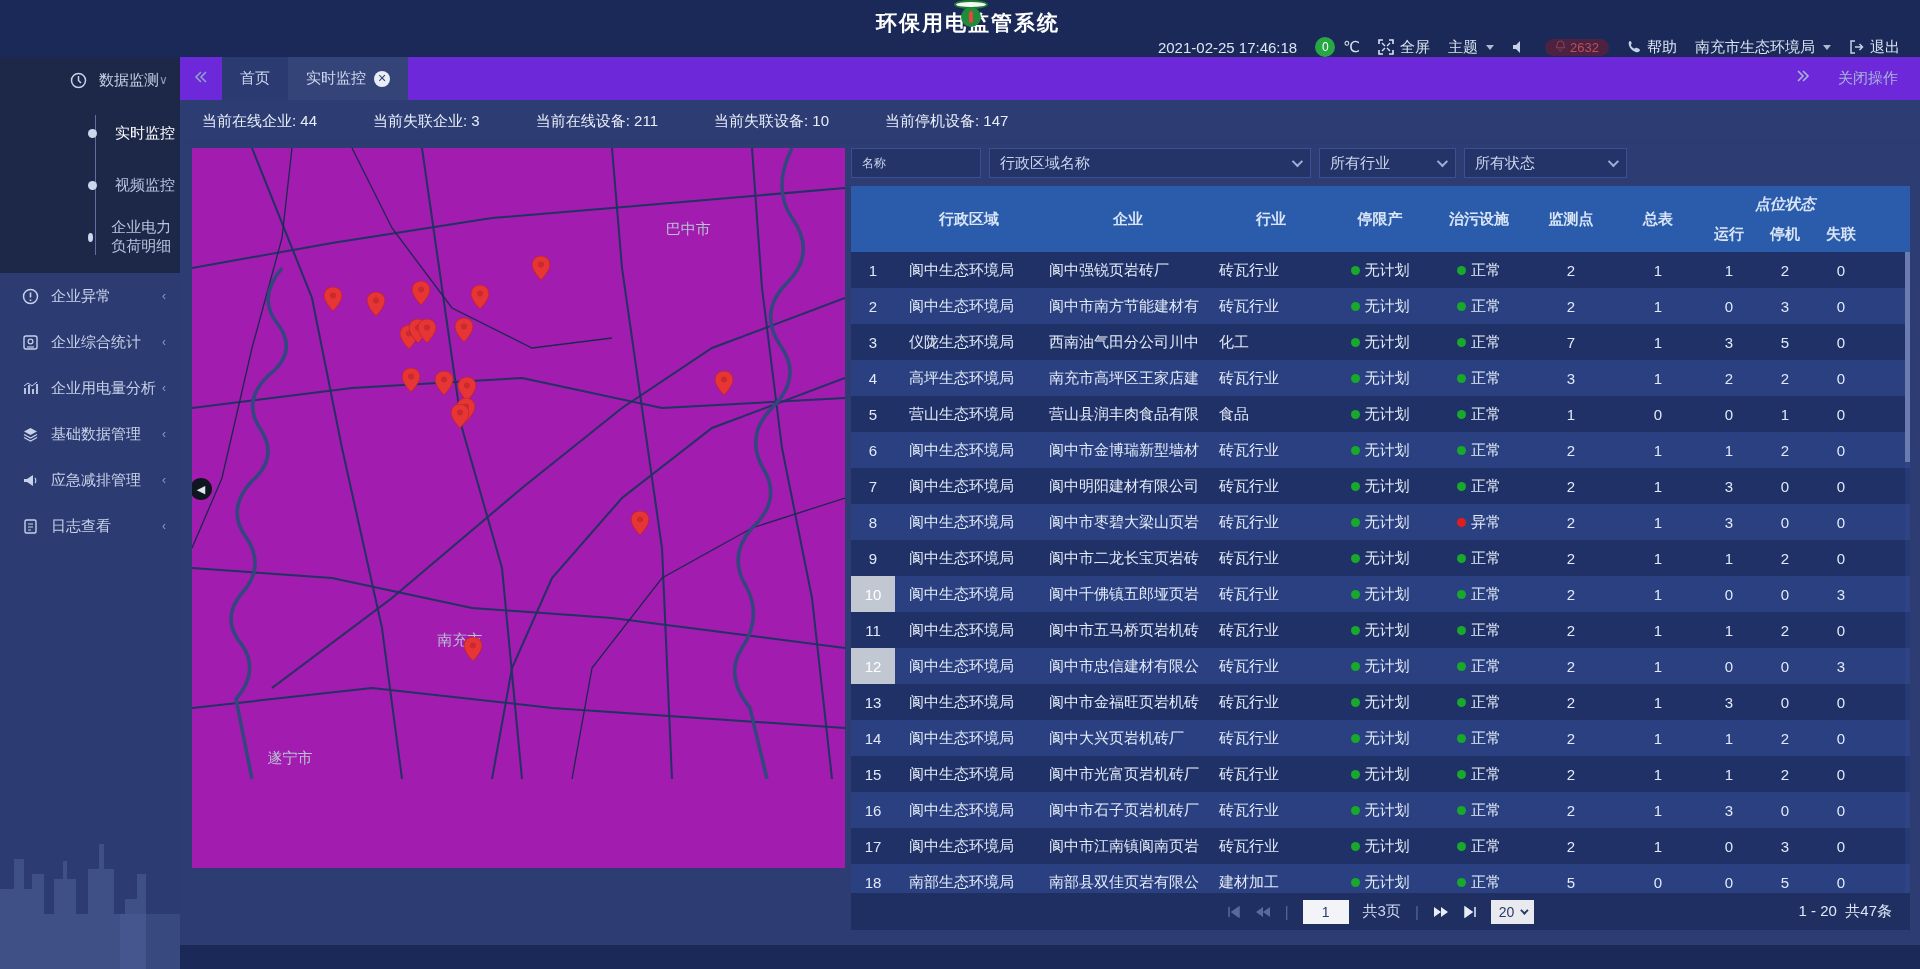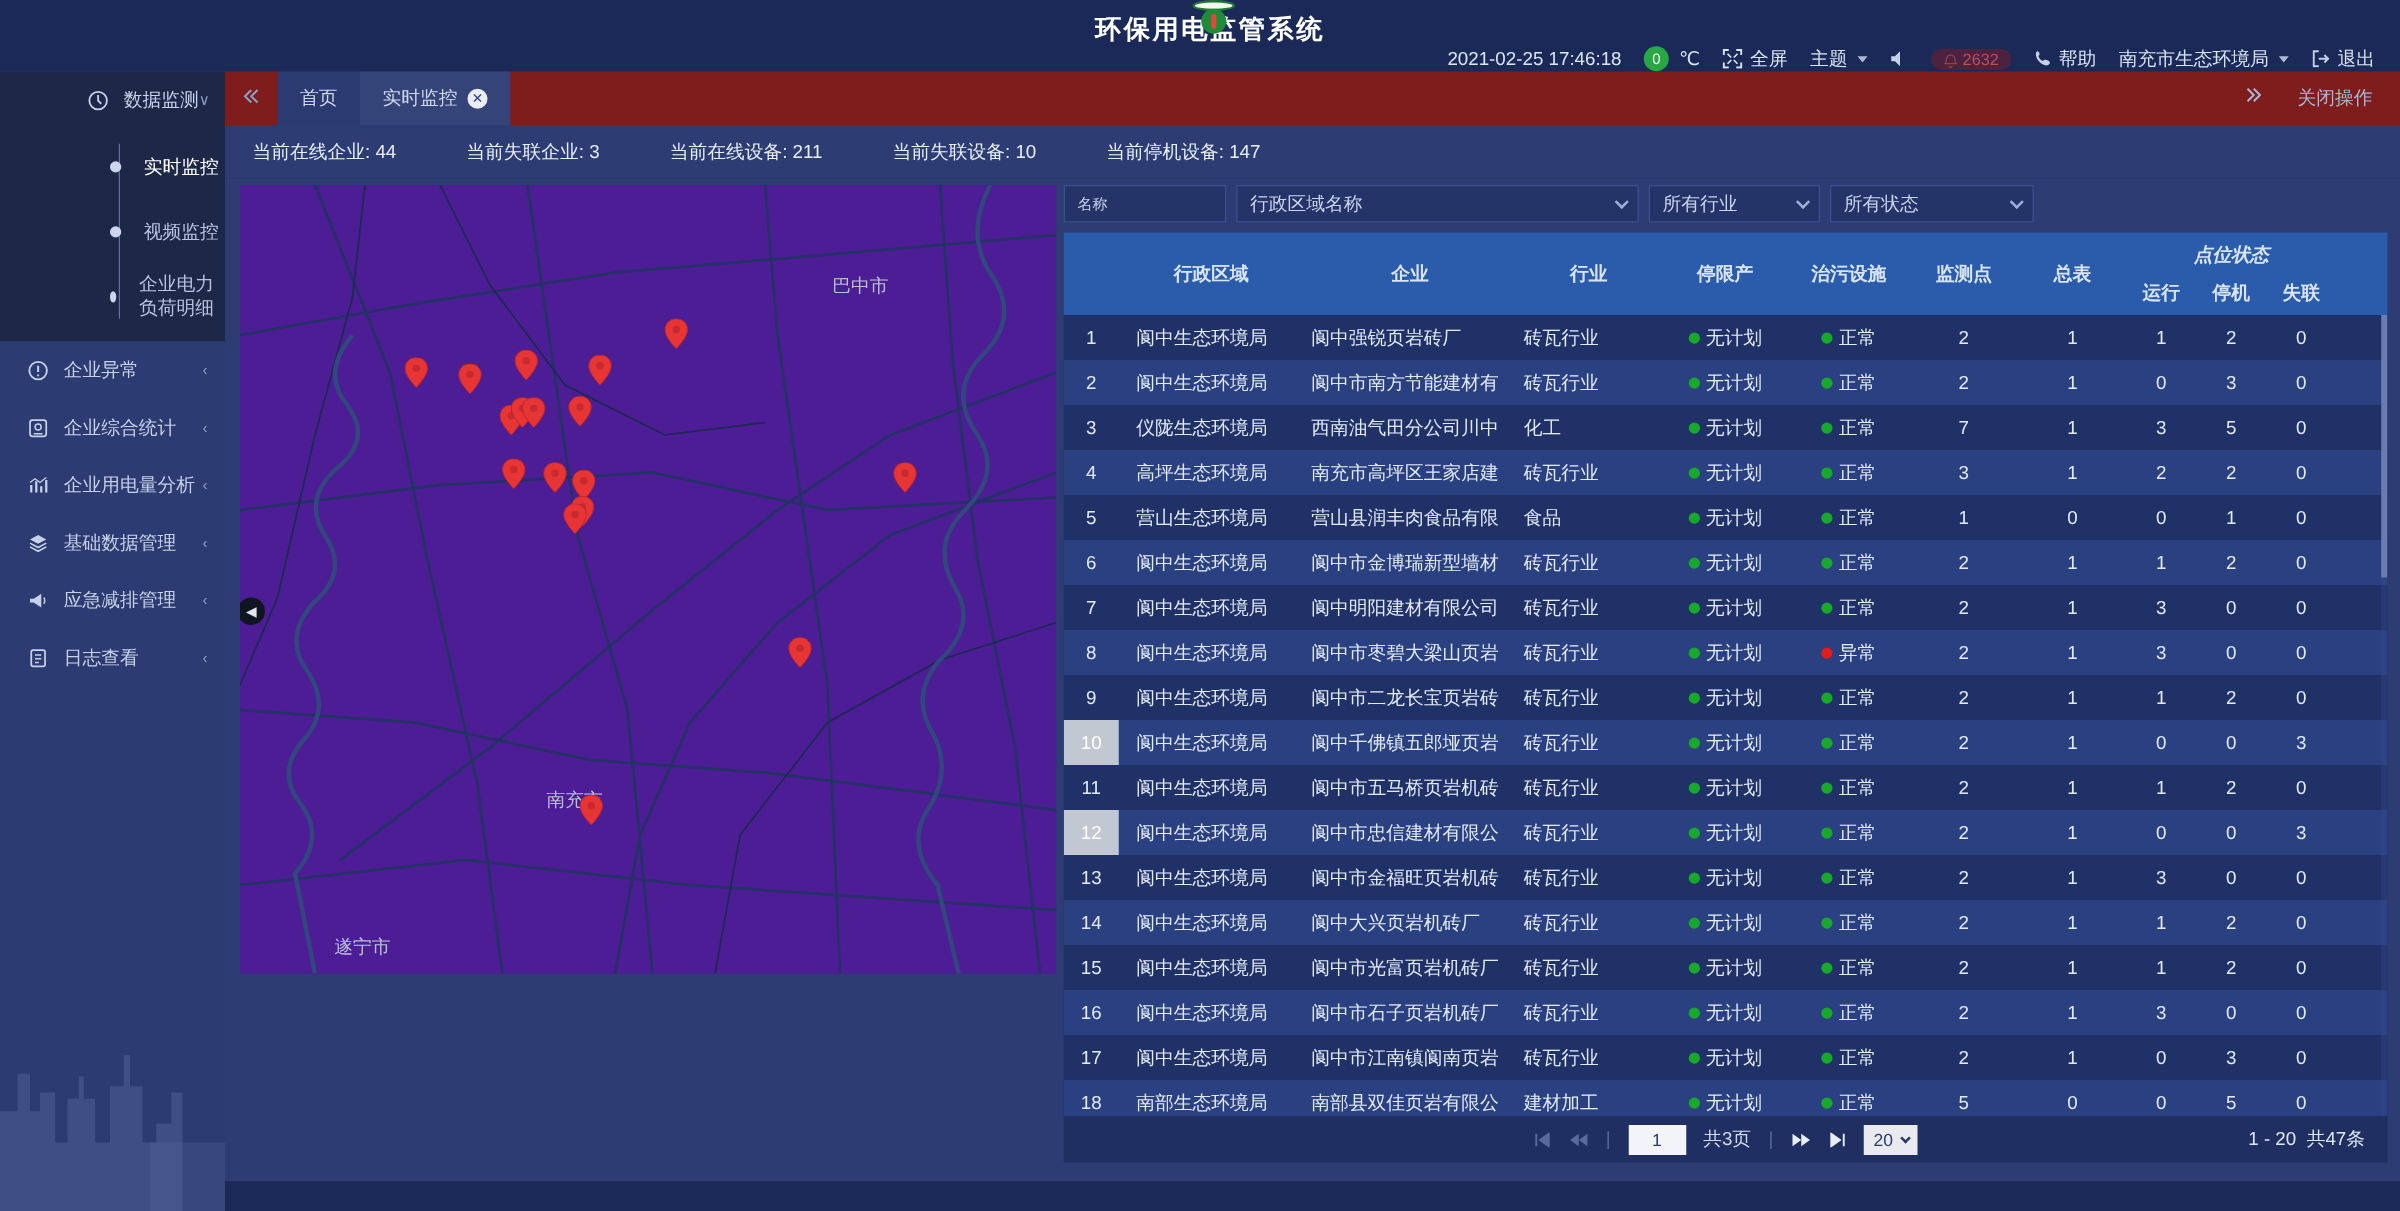--- a/index.html
+++ b/index.html
@@ -10,51 +10,51 @@
   .logo { width:34px; height:34px; border-radius:50%; background:#f4f8f2; border:2px solid #1d7a33; margin-left:22px; position:relative; }
   .logo-inner { position:absolute; left:5px; top:5px; width:20px; height:20px; border-radius:50%; background:#1f8c3a; }
   .logo-inner::after { content:""; position:absolute; left:8px; top:4px; width:4px; height:12px; background:#e8453c; border-radius:2px; }
   .app-title { color:#ffffff; font-size:21px; font-weight:bold; letter-spacing:2px; margin-left:16px; }
   .header-right { margin-left:auto; display:flex; align-items:center; gap:18px; padding-right:20px; color:#dbe3f3; font-size:15px; }
   .datetime { color:#dde4f3; }
   .temp-badge { width:20px; height:20px; border-radius:50%; background:#28a745; color:#fff; font-size:12px; display:flex; align-items:center; justify-content:center; }
   .temp-unit { margin-left:-10px; }
   .hitem { display:flex; align-items:center; gap:6px; cursor:pointer; }
   .caret { display:inline-block; width:0; height:0; border-left:4px solid transparent; border-right:4px solid transparent; border-top:5px solid #aeb9d6; margin-left:2px; }
-  .notif-pill { background:rgba(120,30,45,.55); color:#b8525e; border-radius:10px; padding:1px 10px; font-size:13px; display:flex; align-items:flex-end; gap:4px; }
+  .notif-pill { background:rgba(120,30,45,.55); color:#b8525e; border-radius:10px; padding:1px 10px; font-size:13px; display:flex; align-items:flex-start; gap:4px; }
   .icon-svg { display:inline-flex; }
 
   
   .sidebar { position:absolute; left:0; top:57px; width:180px; bottom:0; background:#2c3c72; z-index:20; overflow:hidden; }
   .sb-group-open { background:#1d2849;padding-left:48px; }
   .sb-item { height:46px; display:flex; align-items:center; padding:0 14px 0 22px; color:#c7d1e8; font-size:15px; cursor:pointer; }
   .sb-item .sb-label { margin-left:12px; flex:1; white-space:nowrap; }
   .sb-chev { color:#8d9bc2; font-size:12px; }
   .sb-sub { padding:4px 0 10px 0; position:relative; }
   .sb-sub .line { position:absolute; left:47px; top:12px; bottom:18px; width:1px; background:#5f6f9f; }
   .sb-sub-item { height:52px; display:flex; align-items:center; padding-left:40px; color:#b9c3dd; font-size:15px; cursor:pointer; position:relative; }
   .sb-sub-item .dot { width:9px; height:9px; border-radius:50%; background:#cdd6ec; margin-right:18px; position:relative; z-index:2; }
   .sb-sub-item.active { color:#ffffff; }
   .skyline { position:absolute; bottom:0; left:0; width:180px; opacity:.35; }
 
   
-  .tabbar { position:absolute; left:180px; top:57px; right:0; height:43px; background:#7f1d1d; display:flex; align-items:center; z-index:10; }
+  .tabbar { position:absolute; left:180px; top:57px; right:0; height:43px; background:#6d28d9; display:flex; align-items:center; z-index:10; }
   .tab-nav { color:#8fa0c8; padding:0 14px; font-size:14px; cursor:pointer; }
   .tab { height:43px; display:flex; align-items:center; gap:8px; padding:0 18px; color:#cfd8ee; font-size:15px; background:#2b3a71; cursor:pointer; }
   .tab.active { background:#344479; }
   .tab-close { width:16px; height:16px; border-radius:50%; background:#e9edf6; color:#344479; font-size:11px; display:flex; align-items:center; justify-content:center; }
   .tabbar-right { margin-left:auto; display:flex; gap:14px; padding-right:22px; color:#aab6d6; font-size:15px; }
 
   
   .content { position:absolute; left:180px; top:100px; right:0; bottom:0; background:#1a2957; }
   .content-top { position:absolute; left:0; top:0; right:0; height:845px; background:#2d3d73; }
   .statsbar { height:43px; display:flex; align-items:center; gap:56px; padding-left:22px; color:#e8eef9; font-size:15px; border-bottom:1px solid #26356454; }
 
   
-  .map-panel { position:absolute; left:12px; top:48px; width:653px; height:631px; background:#4c1d95; overflow:hidden;padding-left:48px; }
+  .map-panel { position:absolute; left:12px; top:48px; width:653px; height:720px; background:#a21caf; overflow:hidden;padding-left:48px; }
   .map-city { position:absolute; color:#b8c2d4; font-size:15px; transform:translate(-50%,-50%); white-space:nowrap; }
   .map-marker { position:absolute; transform:translate(-50%,-100%); }
   .map-toggle { position:absolute; left:-2px; top:330px; width:22px; height:22px; border-radius:50%; background:#10161f; color:#dfe6f2; display:flex; align-items:center; justify-content:center; font-size:11px; cursor:pointer; z-index:5; }
 
   
   .right-panel { position:absolute; left:671px; top:48px; width:1059px; height:782px; }
   .filters { display:flex; gap:8px; height:30px; }
   .fbox { background:#243468; border:1px solid #3c4f93; color:#c9d3ec; font-size:15px; display:flex; align-items:center; padding:0 10px; cursor:pointer; }
   .fbox input { background:transparent; border:none; outline:none; color:#c9d3ec; font-size:12px; width:100%; font-family:inherit; }
   .fbox input::placeholder { color:#c9d3ec; }

